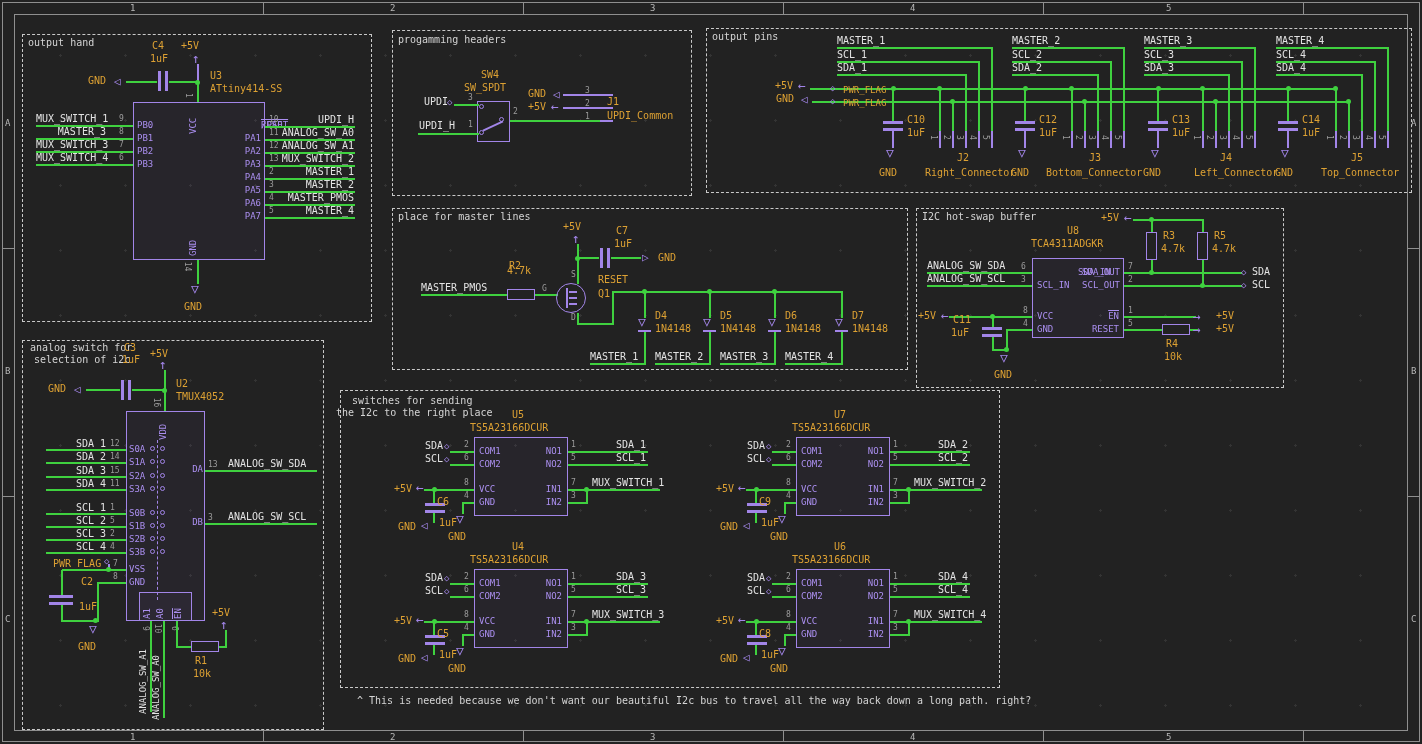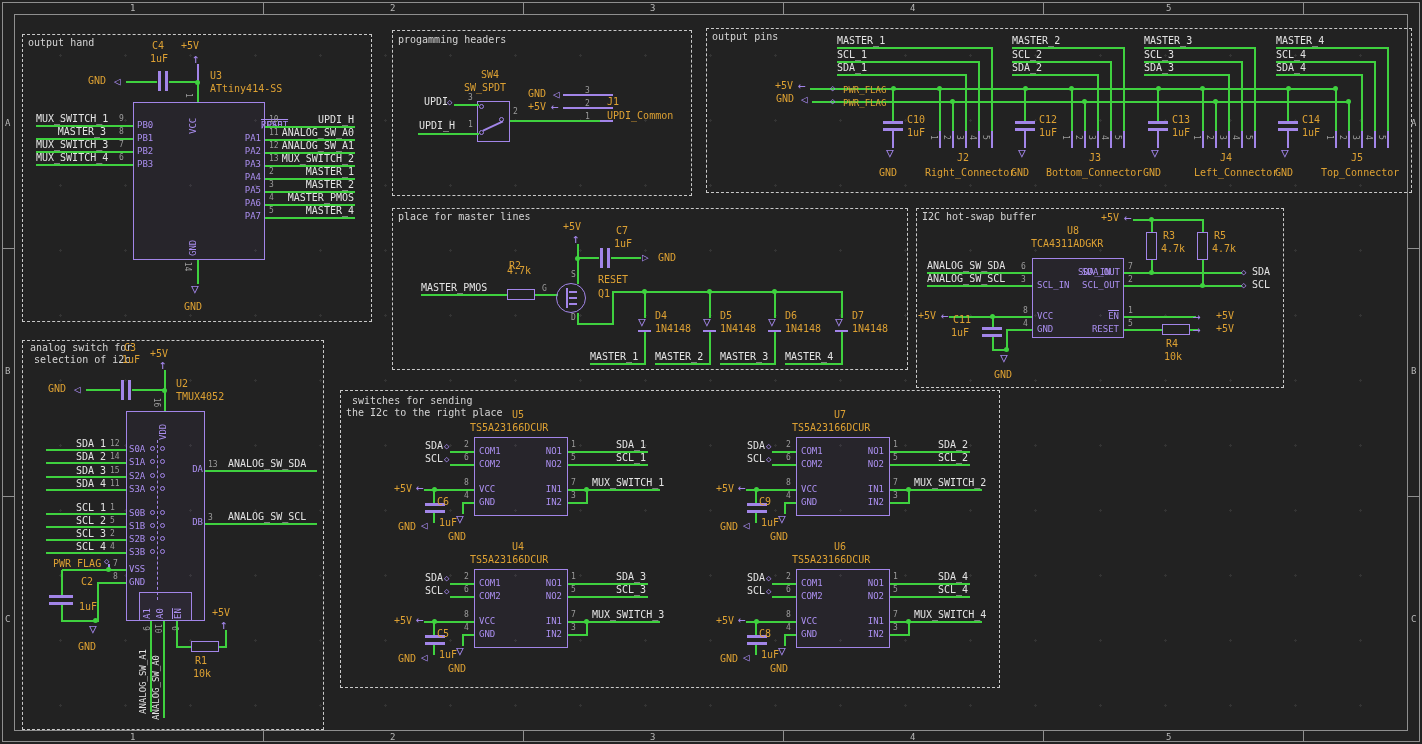--- a/index.html
+++ b/index.html
@@ -595,21 +595,21 @@
     <i class="w" style="left:176px;top:646px;width:15px"></i>
 <div class="r" style="left:191px;top:641px;width:28px;height:11px"></div>
 <i class="w" style="left:219px;top:646px;width:8px"></i>
     <i class="wv" style="left:225px;top:630px;height:18px"></i>
 <span class="glyph big" style="left:220px;top:618px">↑</span>
 <span class="t o" style="left:212px;top:607px">+5V</span>
 <span class="t o" style="left:195px;top:655px">R1</span>
     <span class="t o" style="left:193px;top:668px">10k</span>
 
 <span class="t ti" style="left:352px;top:395px">switches for sending</span>
-<span class="t ti" style="left:346px;top:407px">the I2c to the right place</span>
+<span class="t ti" style="left:336px;top:407px">the I2c to the right place</span>
 
 <span class="t o" style="left:512px;top:409px">U5</span>
     <span class="t o" style="left:470px;top:422px">TS5A23166DCUR</span>
 <div class="chip" style="left:474px;top:437px;width:94px;height:79px"></div>
 <span class="t ra" style="left:421px;top:440px;width:22px">SDA</span>
     <span class="dia" style="left:444px;top:442px">◇</span>
     <i class="w" style="left:450px;top:451px;width:24px"></i>
     <span class="gy" style="left:464px;top:440px">2</span>
 <span class="t ra" style="left:421px;top:453px;width:22px">SCL</span>
     <span class="dia" style="left:444px;top:455px">◇</span>
@@ -801,13 +801,14 @@
 <span class="t p s9 ra" style="left:854px;top:616px;width:30px">IN1</span>
     <span class="gy" style="left:893px;top:610px">7</span>
     <i class="w" style="left:890px;top:621px;width:92px"></i>
     <span class="t" style="left:914px;top:609px">MUX_SWITCH_4</span>
 <span class="t p s9 ra" style="left:854px;top:629px;width:30px">IN2</span>
     <span class="gy" style="left:893px;top:623px">3</span>
     <i class="w" style="left:890px;top:634px;width:20px"></i>
     <i class="wv" style="left:908px;top:622px;height:13px"></i>
     <i class="dot" style="left:906px;top:619px"></i>
 
+<span class="t note" style="left:357px;top:695px">^ This is needed because we don't want our beautiful I2c bus to travel all the way back down a long path. right?</span>
 </div>
 
 </body></html>

